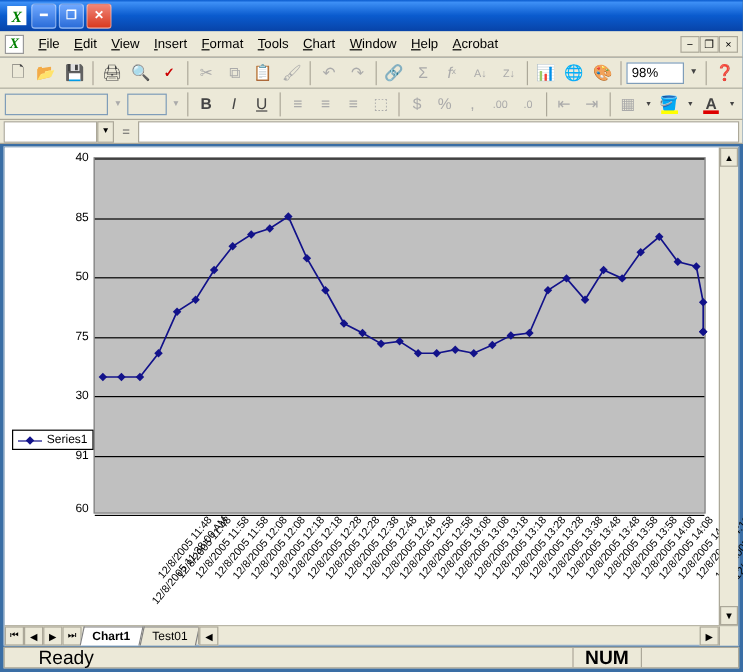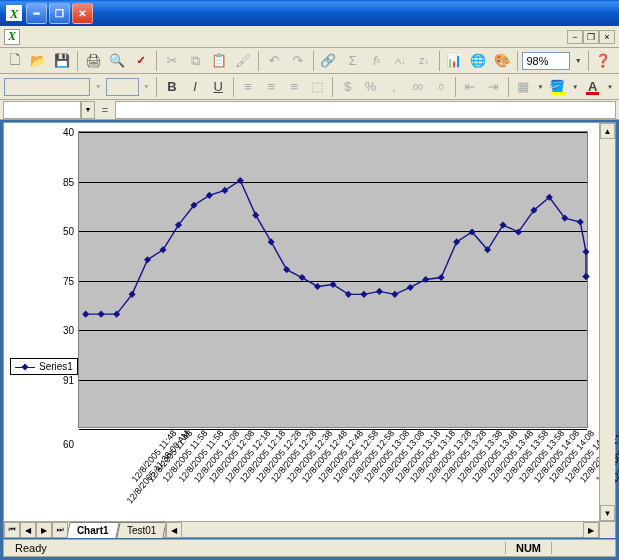--- a/index.html
+++ b/index.html
@@ -40,21 +40,21 @@
 .vscroll .up{border-bottom:1px solid #aca899;}
 .vscroll .down{position:absolute;bottom:0;width:100%;}
 .hscroll-row{position:absolute;left:0;right:0;bottom:0;height:16px;background:#ece9d8;border-top:1px solid #aca899;display:flex;font-size:10px;}
 .nav-btn{width:16px;height:16px;border:1px solid #aca899;background:#ece9d8;display:flex;align-items:center;justify-content:center;font-size:8px;}
 .sheet-tab{height:16px;padding:0 8px;border:1px solid #808080;background:#fff;font-weight:bold;display:flex;align-items:center;border-bottom:none;transform:skewX(-12deg);}
 .sheet-tab span{transform:skewX(12deg);}
 .sheet-tab.inactive{background:#ece9d8;font-weight:normal;}
 .hscroll-track{flex:1;background:#ece9d8;border-left:1px solid #aca899;position:relative;}
 .corner{width:16px;height:16px;background:#ece9d8;border-left:1px solid #aca899;}
 
-.statusbar{position:absolute;left:3px;right:3px;bottom:3px;height:18px;background:#ece9d8;border:1px solid #aca899;display:flex;align-items:center;font-size:11px;padding:0 3px;}
+.statusbar{position:absolute;left:3px;right:3px;bottom:3px;height:18px;background:#ece9d8;border:1px solid #aca899;display:flex;font-size:16px;padding:0 20px;}
 .status-cell{padding:0 8px;}
 .status-spacer{flex:1;}
 .status-NUM{border-left:1px solid #aca899;border-right:1px solid #aca899;padding:0 10px;font-weight:bold;}
 
 
 .plot-wall{position:absolute;background:#c0c0c0;border:1px solid #808080;}
 .grid-line{position:absolute;left:0;right:0;height:1px;background:#000;}
 .y-tick{position:absolute;font-size:10px;color:#000;right:100%;padding-right:5px;transform:translateY(-50%);}
 .x-tick{position:absolute;font-size:9px;color:#000;top:100%;transform-origin:right top;transform:rotate(-50deg);white-space:nowrap;padding-top:2px;}
 .series-line{stroke:#12128a;stroke-width:1.4;fill:none;}
@@ -77,20 +77,32 @@
   <div class="x-icon">X</div>
   <div class="win-btns">
     <div class="win-btn win-min">━</div>
     <div class="win-btn win-max">❐</div>
     <div class="win-btn win-close">✕</div>
   </div>
 </div>
 
 <div class="menubar">
   <div class="app-ico">X</div>
+  <div id="menu-items" style="display: flex;">
+      <div class="menu-item"><u>F</u>ile</div>
+      <div class="menu-item"><u>E</u>dit</div>
+      <div class="menu-item"><u>V</u>iew</div>
+      <div class="menu-item"><u>I</u>nsert</div>
+      <div class="menu-item"><u>F</u>ormat</div>
+      <div class="menu-item"><u>T</u>ools</div>
+      <div class="menu-item"><u>C</u>hart</div>
+      <div class="menu-item"><u>W</u>indow</div>
+      <div class="menu-item"><u>H</u>elp</div>
+      <div class="menu-item"><u>A</u>crobat</div>
+    </div>
   <div class="mdi-btns">
     <div class="mdi-btn">−</div>
     <div class="mdi-btn">❐</div>
     <div class="mdi-btn">×</div>
   </div>
 </div>
 
 <div class="toolbar">
   <div class="tbtn">🗋</div>
   <div class="tbtn">📂</div>
@@ -175,21 +187,21 @@
   <div class="name-box"></div>
   <div class="name-drop">▼</div>
   <div class="fx-eq">=</div>
   <div class="formula-input"></div>
 </div>
 
 <div class="workspace">
   <div class="chart-area">
     <div class="plot-wall" id="plot" style="left: 74px; top: 8px; width: 510px; height: 297px;">
         <div class="grid-line" style="top: 297px;"></div>
-        <div class="y-tick" style="top: 312px;">60</div>
+        <div class="y-tick" style="top: 292px;">60</div>
         <div class="grid-line" style="top: 247.5px;"></div>
         <div class="y-tick" style="top: 247.5px;">91</div>
         <div class="grid-line" style="top: 198px;"></div>
         <div class="y-tick" style="top: 198px;">30</div>
         <div class="grid-line" style="top: 148.5px;"></div>
         <div class="y-tick" style="top: 148.5px;">75</div>
         <div class="grid-line" style="top: 99px;"></div>
         <div class="y-tick" style="top: 99px;">50</div>
         <div class="grid-line" style="top: 49.5px;"></div>
         <div class="y-tick" style="top: 49.5px;">85</div>

